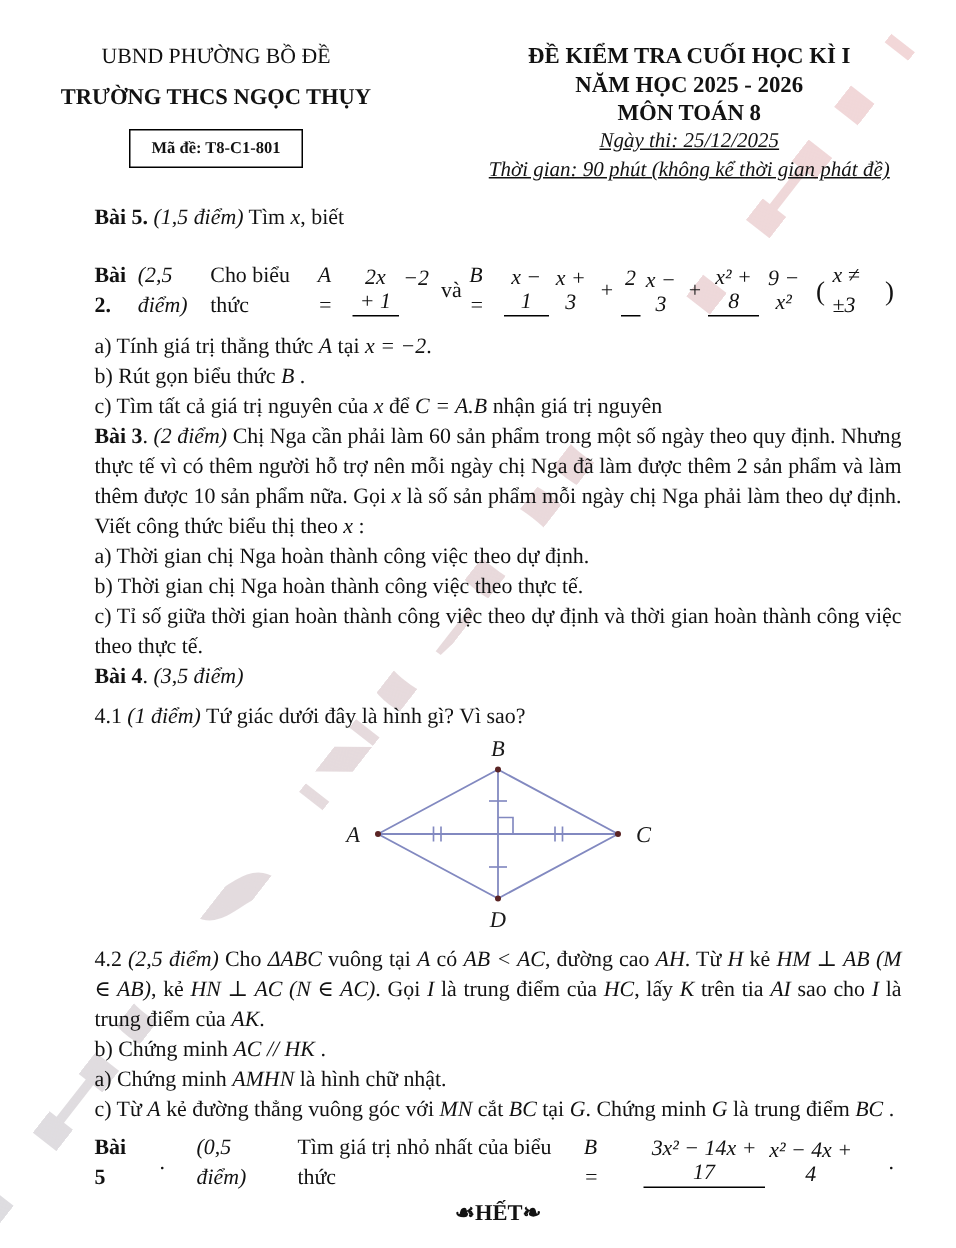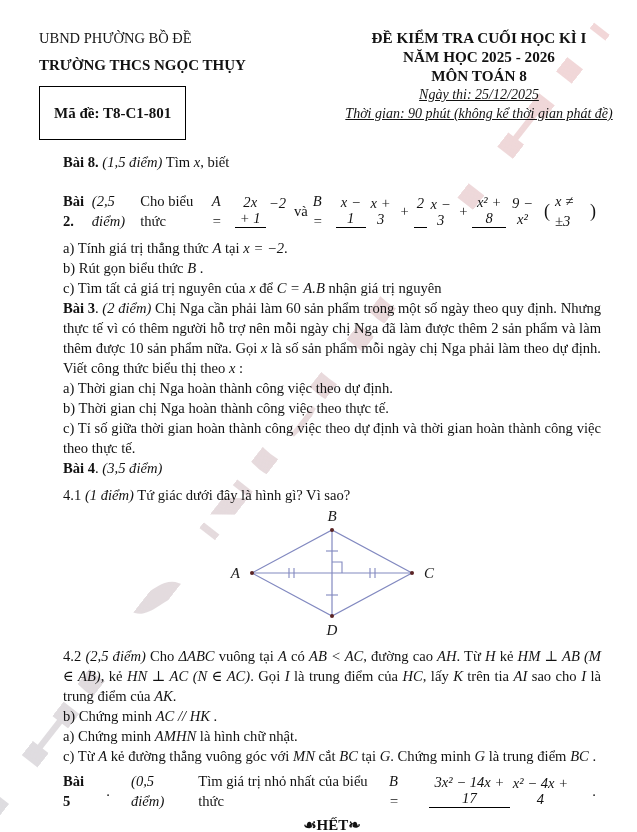--- a/index.html
+++ b/index.html
@@ -14,24 +14,24 @@
     position:absolute;top:47%;left:50%;
     transform:translate(-50%,-50%) rotate(-52deg);
     font-size:118px;font-weight:bold;white-space:nowrap;letter-spacing:4px;
     color:rgba(198,158,158,0.30);
     background:linear-gradient(100deg, rgba(165,165,175,0.38), rgba(226,148,150,0.38));
     -webkit-background-clip:text;background-clip:text;
     -webkit-text-fill-color:transparent;
     pointer-events:none;z-index:0;
   }
   .header{display:flex;padding-top:28px;position:relative;z-index:1;}
-  .hleft{width:288px;margin-left:39px;}
+  .hleft{width:288px;text-align:center;}
   .hl1{font-size:14.5px;}
   .hl2{font-weight:bold;font-size:15px;margin-top:7px;}
-  .codebox{display:inline-block;border:1.7px solid #000;padding:16px 14px;font-weight:bold;font-size:15px;margin-top:11px;}
+  .codebox{display:inline-block;border:1.7px solid #000;padding:2px 14px;font-weight:bold;font-size:11px;margin-top:11px;}
   .hright{flex:1;text-align:center;padding-right:6px;}
   .ht{font-weight:bold;font-size:15.2px;line-height:19px;}
   .hi{font-style:italic;font-size:14px;line-height:19px;text-decoration:underline;}
   .content{position:relative;z-index:1;margin:12px 36px 0 63px;}
   p{margin:0;}
   .line{margin:0;}
   b.blab{font-weight:bold;}
   i.pts{font-style:italic;}
   .m{font-style:italic;}
   .just{text-align:justify;}
@@ -67,21 +67,21 @@
     <div class="ht">ĐỀ KIỂM TRA CUỐI HỌC KÌ I</div>
     <div class="ht">NĂM HỌC 2025 - 2026</div>
     <div class="ht">MÔN TOÁN 8</div>
     <div class="hi">Ngày thi: 25/12/2025</div>
     <div class="hi">Thời gian: 90 phút (không kể thời gian phát đề)</div>
   </div>
 </div>
 
 <div class="content">
 
-  <p class="line"><b class="blab">Bài 8.</b> <i class="pts">(1,5 điểm)</i> <span><span>Tìm </span><span class="m">x</span><span>, biết</span></span></p>
+  <p class="line"><b class="blab">Bài 5.</b> <i class="pts">(1,5 điểm)</i> <span><span>Tìm </span><span class="m">x</span><span>, biết</span></span></p>
 
 
   <p class="frow">
     <b class="blab">Bài 2.</b>
     <i class="pts">(2,5 điểm)</i>
     <span>Cho biểu thức</span>
     <span class="m">A =</span>
     <span class="frac">
         <span class="num m">2x + 1</span>
         <span class="den m">−2</span>

